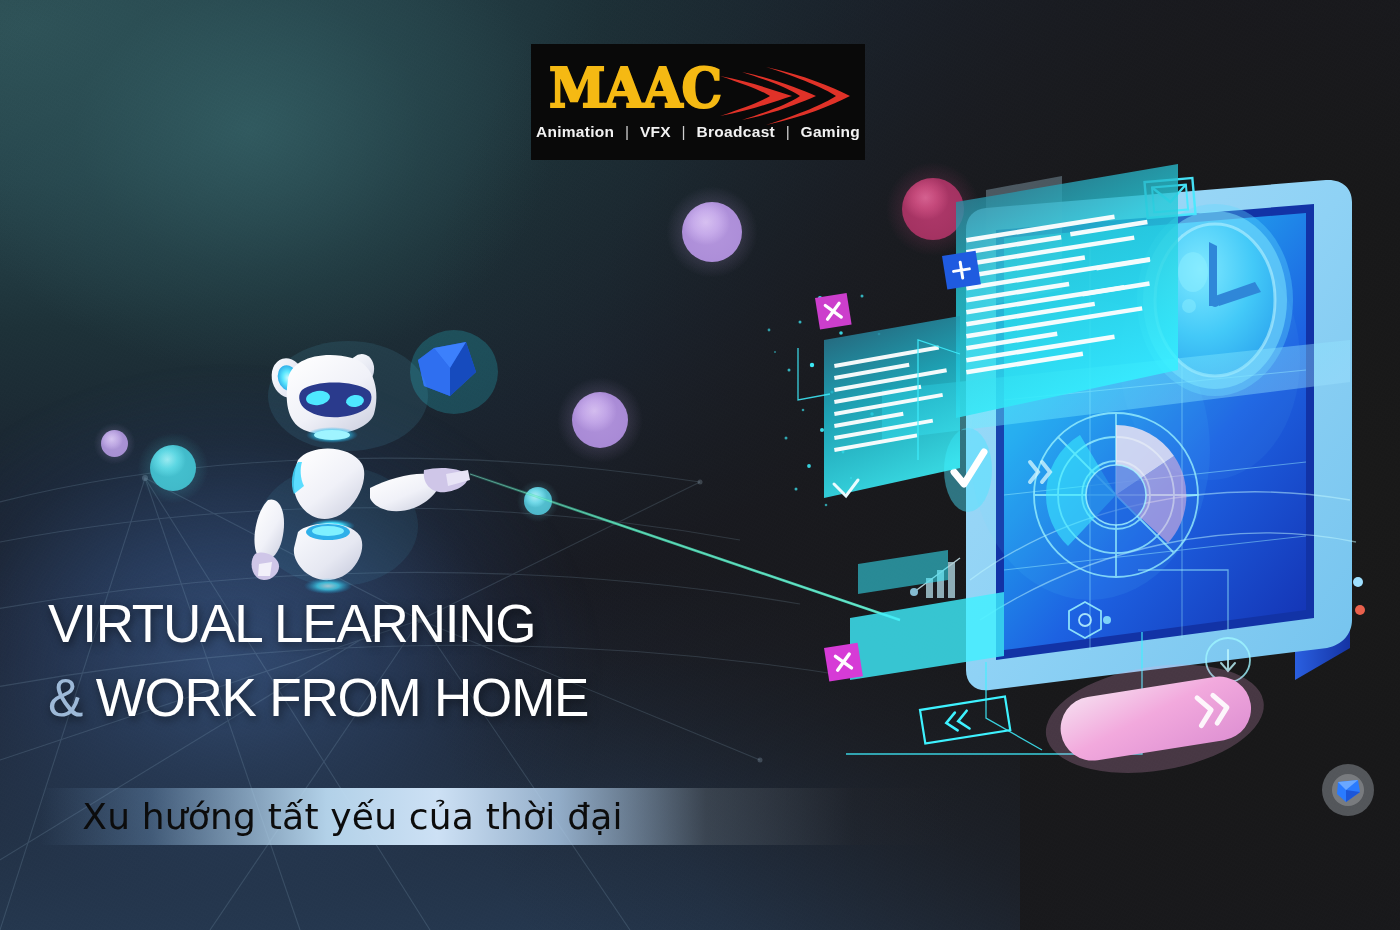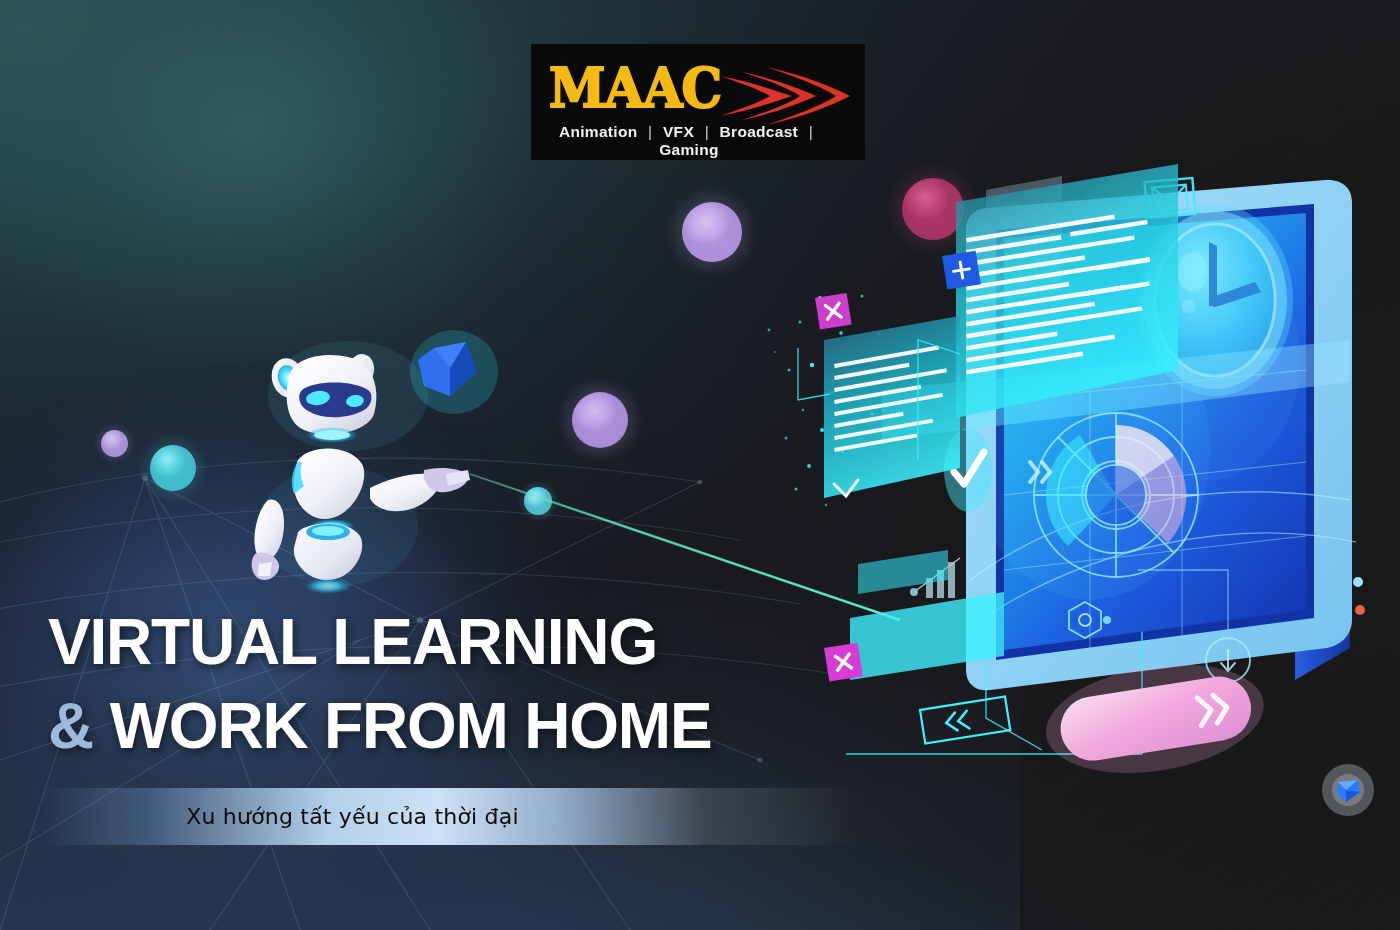--- a/index.html
+++ b/index.html
@@ -62,32 +62,32 @@
   .logo-word{
     position:absolute; left:18px; top:14px;
     font-family:"DejaVu Serif", serif;
     font-weight:bold; font-size:51px; letter-spacing:-1px;
     color:#f5b913;
     -webkit-text-stroke:2px #f5b913;
     text-shadow:0 0 1px #f5b913;
     transform:scaleY(1.06);
   }
   .logo-tag{
-    position:absolute; left:0; right:18px; top:79px;
+    position:absolute; left:0; right:0; top:79px;
     text-align:center;
     color:#f2f2f2; font-size:15.5px; font-weight:bold; letter-spacing:.3px;
   }
   .logo-tag .sep{ color:#cfcfcf; font-weight:normal; padding:0 6px; }
 
   
   .headline{
-    position:absolute; left:48px; top:612px; width:900px;
+    position:absolute; left:48px; top:599px; width:900px;
     color:#ffffff;
-    font-weight:bold;
-    font-size:64px;
+    font-weight:normal;
+    font-size:53px;
     line-height:.94;
     letter-spacing:-1.2px;
     text-shadow:2px 3px 10px rgba(0,0,0,.55);
   }
   .headline .l2{ display:block; margin-top:24px; white-space:nowrap; }
   .amp{ color:#9db9d8; }
 
   
   .sub-band{
     position:absolute; left:40px; top:788px; width:925px; height:57px;
@@ -99,21 +99,21 @@
       rgba(175,205,235,.80) 56%,
       rgba(90,100,110,.45) 72%,
       rgba(40,40,44,.18) 88%,
       rgba(25,25,28,0) 100%);
   }
   .sub-text{
     position:absolute; left:40px; top:788px; width:925px; height:57px;
     display:flex; align-items:center; justify-content:center;
     padding-right:300px;
     color:#0c0c0c;
-    font-size:22px; letter-spacing:.2px;
+    font-size:36px; letter-spacing:.2px;
     font-family:"DejaVu Sans", sans-serif;
   }
 
   
   .robot{ position:absolute; left:228px; top:336px; width:300px; height:280px; }
   .rpart{ position:absolute; }
 
   
   .art{ position:absolute; left:790px; top:150px; width:610px; height:640px; }
 </style>

